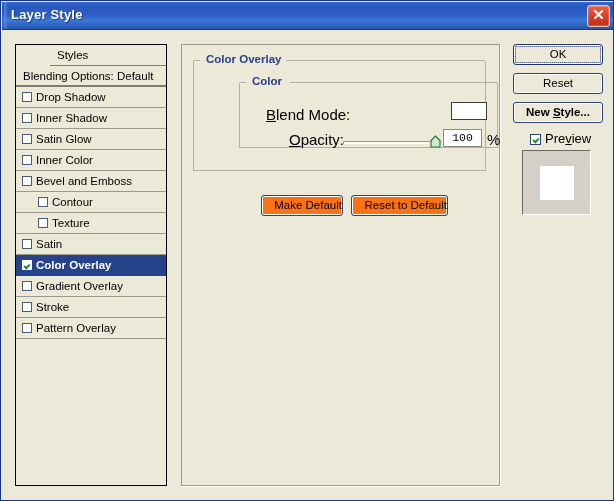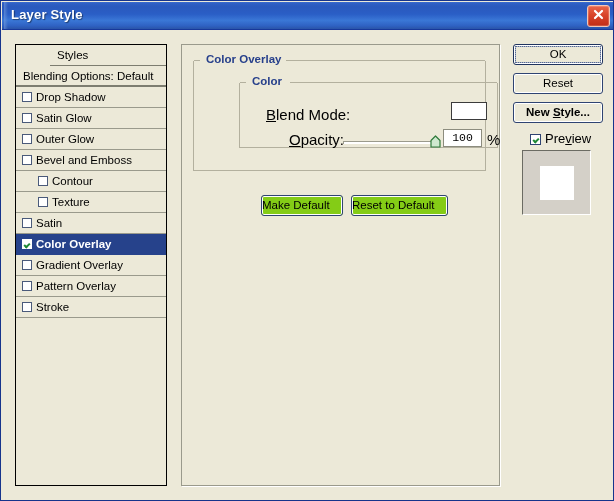--- a/index.html
+++ b/index.html
@@ -246,26 +246,26 @@
     color: #000000;
     cursor: text;
     font-family: Liberation Mono, monospace;
   }
   #opacity-percent { left: 247px; top: 48px; }
 
   
   .push-button {
     position: absolute;
     box-sizing: border-box;
-    background: #84cc16;
+    background: #f97316;
     border: 1px solid #2f4472;
     border-radius: 3px;
     font-size: 11.5px;
     color: #000000;
-    text-align: left;
+    text-align: right;
     cursor: pointer;
     box-shadow: inset 0 0 0 1px #ffffff;
   }
   #make-default-button {
     left: 67px; top: 134px;
     width: 82px; height: 21px;
     line-height: 19px;
   }
   #reset-to-default-button {
     left: 157px; top: 134px;
@@ -370,30 +370,31 @@
 
   <div id="styles-list">
     <div class="list-row header">
       <span>Styles</span>
     </div>
     <div class="list-row blending">
       <span>Blending Options: Default</span>
     </div>
     <div id="style-items">
         <div class="list-row item"><span class="cbx"></span><span>Drop Shadow</span></div>
+        <div class="list-row item"><span class="cbx"></span><span>Inner Shadow</span></div>
         <div class="list-row item"><span class="cbx"></span><span>Satin Glow</span></div>
-        <div class="list-row item"><span class="cbx"></span><span>Outer Glow</span></div>
+        <div class="list-row item"><span class="cbx"></span><span>Inner Color</span></div>
         <div class="list-row item"><span class="cbx"></span><span>Bevel and Emboss</span></div>
         <div class="list-row item sub"><span class="cbx"></span><span>Contour</span></div>
         <div class="list-row item sub"><span class="cbx"></span><span>Texture</span></div>
         <div class="list-row item"><span class="cbx"></span><span>Satin</span></div>
         <div class="list-row item selected"><span class="cbx checked"></span><span>Color Overlay</span></div>
         <div class="list-row item"><span class="cbx"></span><span>Gradient Overlay</span></div>
+        <div class="list-row item"><span class="cbx"></span><span>Stroke</span></div>
         <div class="list-row item"><span class="cbx"></span><span>Pattern Overlay</span></div>
-        <div class="list-row item"><span class="cbx"></span><span>Stroke</span></div>
       </div>
     <div class="filler"></div>
   </div>
 
   <div id="main-panel">
 
     <div class="group" id="group-color-overlay">
       <div class="group-title" id="title-color-overlay">Color Overlay</div>
 
       <div class="group" id="group-color">

